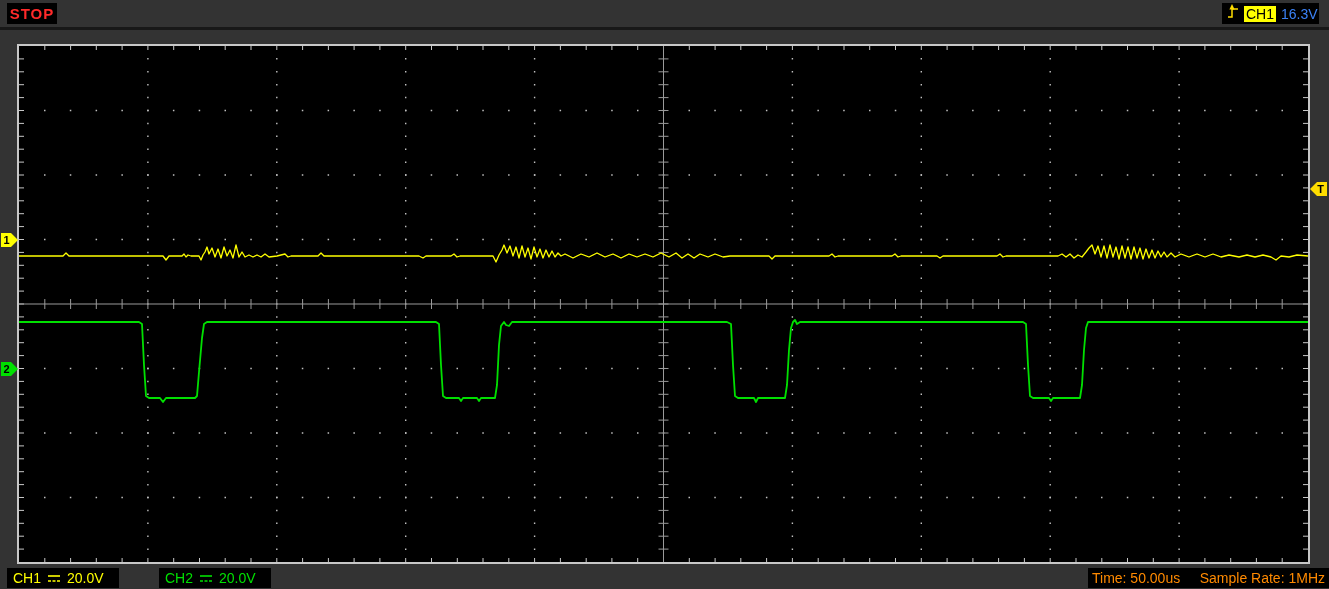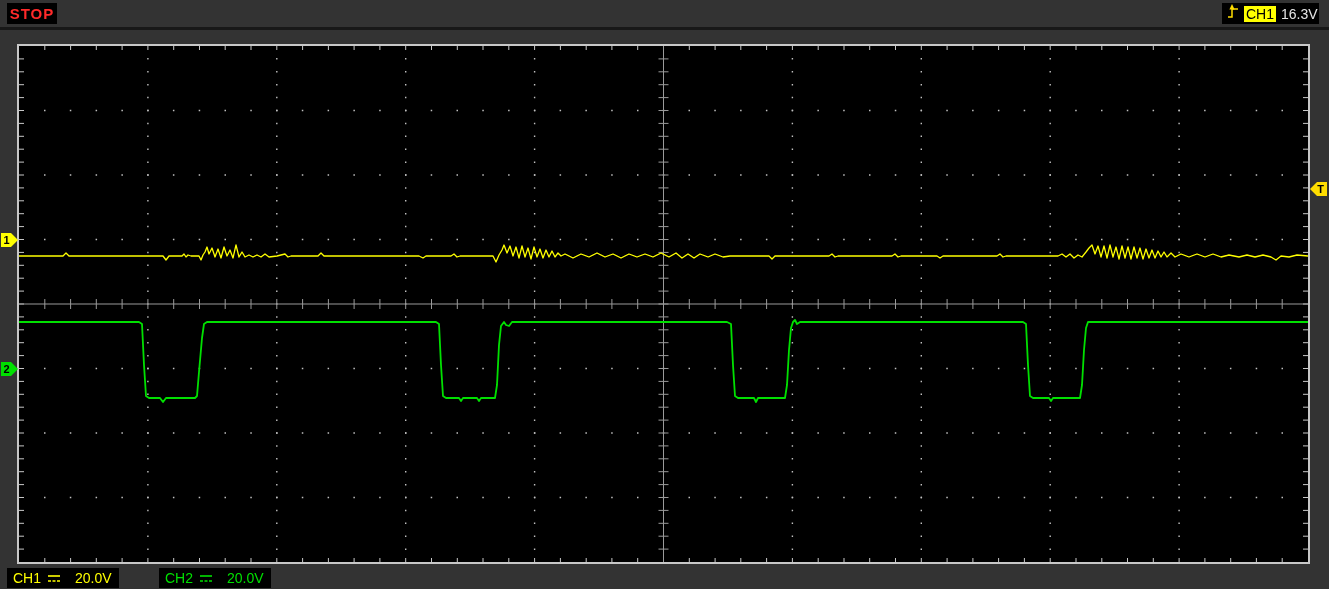--- a/index.html
+++ b/index.html
@@ -19,37 +19,37 @@
     display:flex;align-items:center;justify-content:center;letter-spacing:1px;
   }
   #trigger-box{
     left:1222px;top:3px;width:97px;height:21px;background:#000;
     display:flex;align-items:center;gap:5px;padding:0 5px;box-sizing:border-box;
   }
   #trigger-source-badge{
     background:#ffff00;color:#000;font-size:14px;line-height:16px;
     padding:0 2px;font-weight:normal;
   }
-  #trigger-level-value{color:#e5e5e5;font-size:14px;margin-left:auto;}
+  #trigger-level-value{color:#3b82f6;font-size:14px;margin-left:auto;}
   
   .flag{width:17px;height:14px;}
   #ch1-marker{left:1px;top:233px;}
   #ch2-marker{left:1px;top:362px;}
   #trigger-marker{left:1310px;top:182px;}
   .flag text{font-size:11px;font-weight:bold;font-family:"Liberation Sans","DejaVu Sans",sans-serif;}
   
   #bottom-bar{left:0;top:565px;width:1329px;height:24px;}
   .ch-box{
     position:absolute;top:3px;height:20px;background:#000;
     display:flex;align-items:center;gap:6px;padding:0 6px;box-sizing:border-box;
     font-size:14px;
   }
   #ch1-box{left:7px;width:112px;color:#ffff00;}
   #ch2-box{left:159px;width:112px;color:#00e000;align-items:center;}
-  .scale-value{margin-left:8px;}
+  .scale-value{margin-left:0;}
   #timebase-box{
     position:absolute;top:3px;left:1088px;width:241px;height:20px;background:#000;
     display:flex;align-items:center;justify-content:space-between;
     padding:0 4px;box-sizing:border-box;color:#ff8a00;font-size:14px;
   }
   .coupling-icon svg{display:block;}
 </style>
 </head>
 <body>
 
@@ -120,13 +120,17 @@
   <div class="ch-box" id="ch2-box">
     <span>CH2</span>
     <span class="coupling-icon">
       <svg width="14" height="10" viewBox="0 0 14 10">
         <path d="M1,3 H13" stroke="#00e000" stroke-width="1.6" fill="none"></path>
         <path d="M1,8 h3 M5.5,8 h3 M10,8 h3" stroke="#00e000" stroke-width="1.6" fill="none"></path>
       </svg>
     </span>
     <span class="scale-value">20.0V</span>
   </div>
+  <div id="timebase-box">
+    <span>Time: 50.00us</span>
+    <span>Sample Rate: 1MHz</span>
+  </div>
 </div>
 
 </body></html>

